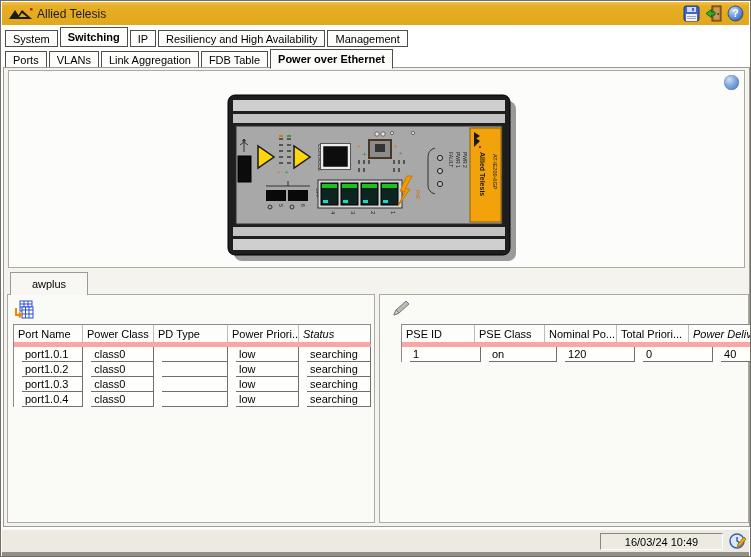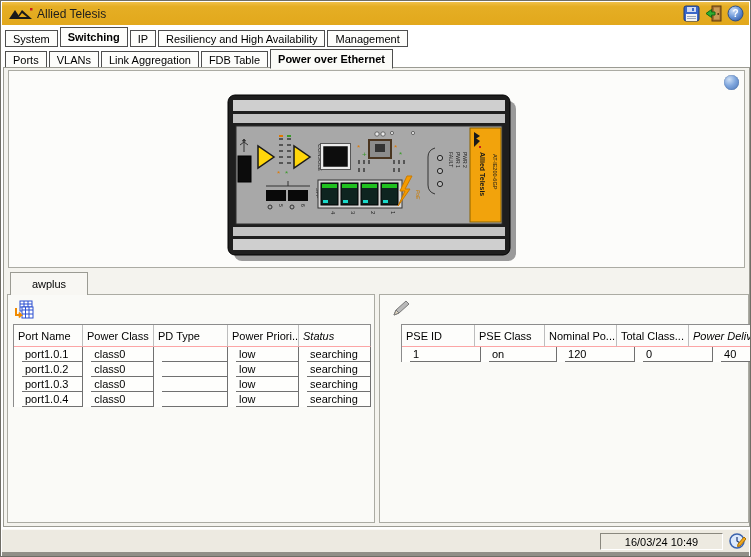--- a/index.html
+++ b/index.html
@@ -46,21 +46,21 @@
   .panel.right { left:375px; width:370px; }
   .tool-btn { position:absolute; left:5px; top:4px; width:22px; height:22px; border:0;
               background:transparent; padding:0; cursor:pointer; }
 
   
   .tbl { position:absolute; top:29px; border-top:1px solid #8c8c8c; border-left:1px solid #8c8c8c; background:#fefefc; }
   .panel.left  .tbl { left:5px; width:358px; }
   .panel.right .tbl { left:21px; width:392px; }
   .trow { display:flex; }
   .th { height:22px; display:flex; align-items:center; padding-left:4px;
-        border-right:1px solid #bdbdbd; border-bottom:1px solid #fca5a5; background:#fdfdfb;
+        border-right:1px solid #bdbdbd; border-bottom:5px solid #fca5a5; background:#fdfdfb;
         overflow:hidden; white-space:nowrap; cursor:pointer; }
   .td { height:15px; line-height:14px; padding-left:3px;
         border-right:1px solid #707070; border-bottom:1px solid #707070;
         overflow:hidden; white-space:nowrap;margin-left:8px; }
   .lt0{width:69px}.lt1{width:71px}.lt2{width:74px}.lt3{width:71px}.lt4{width:72px}
   .rt0{width:73px}.rt1{width:70px}.rt2{width:72px}.rt3{width:72px}.rt4{width:74px}
   .th:last-child { border-right:1px solid #8c8c8c;font-style:italic; }
 
   
   .statusbar { position:absolute; left:1px; top:528px; width:747px; height:23px;
@@ -349,21 +349,21 @@
         <svg width="20" height="20" viewBox="0 0 20 20">
           <polygon points="3,16 5,11 15,2 18,5 8,14" fill="#b9b9b9" stroke="#7a7a7a"></polygon>
           <polygon points="3,16 5,11 8,14" fill="#e0d6c2" stroke="#7a7a7a"></polygon>
         </svg>
       </button>
       <div class="tbl">
         <div class="trow">
           <div class="th rt0">PSE ID</div>
           <div class="th rt1">PSE Class</div>
           <div class="th rt2">Nominal Po...</div>
-          <div class="th rt3">Total Class...</div>
+          <div class="th rt3">Total Priori...</div>
           <div class="th rt4">Power Deliv...</div>
         </div>
         <div class="trow">
           <div class="td rt0">1</div>
           <div class="td rt1">on</div>
           <div class="td rt2">120</div>
           <div class="td rt3">0</div>
           <div class="td rt4">40</div>
         </div>
       </div>

